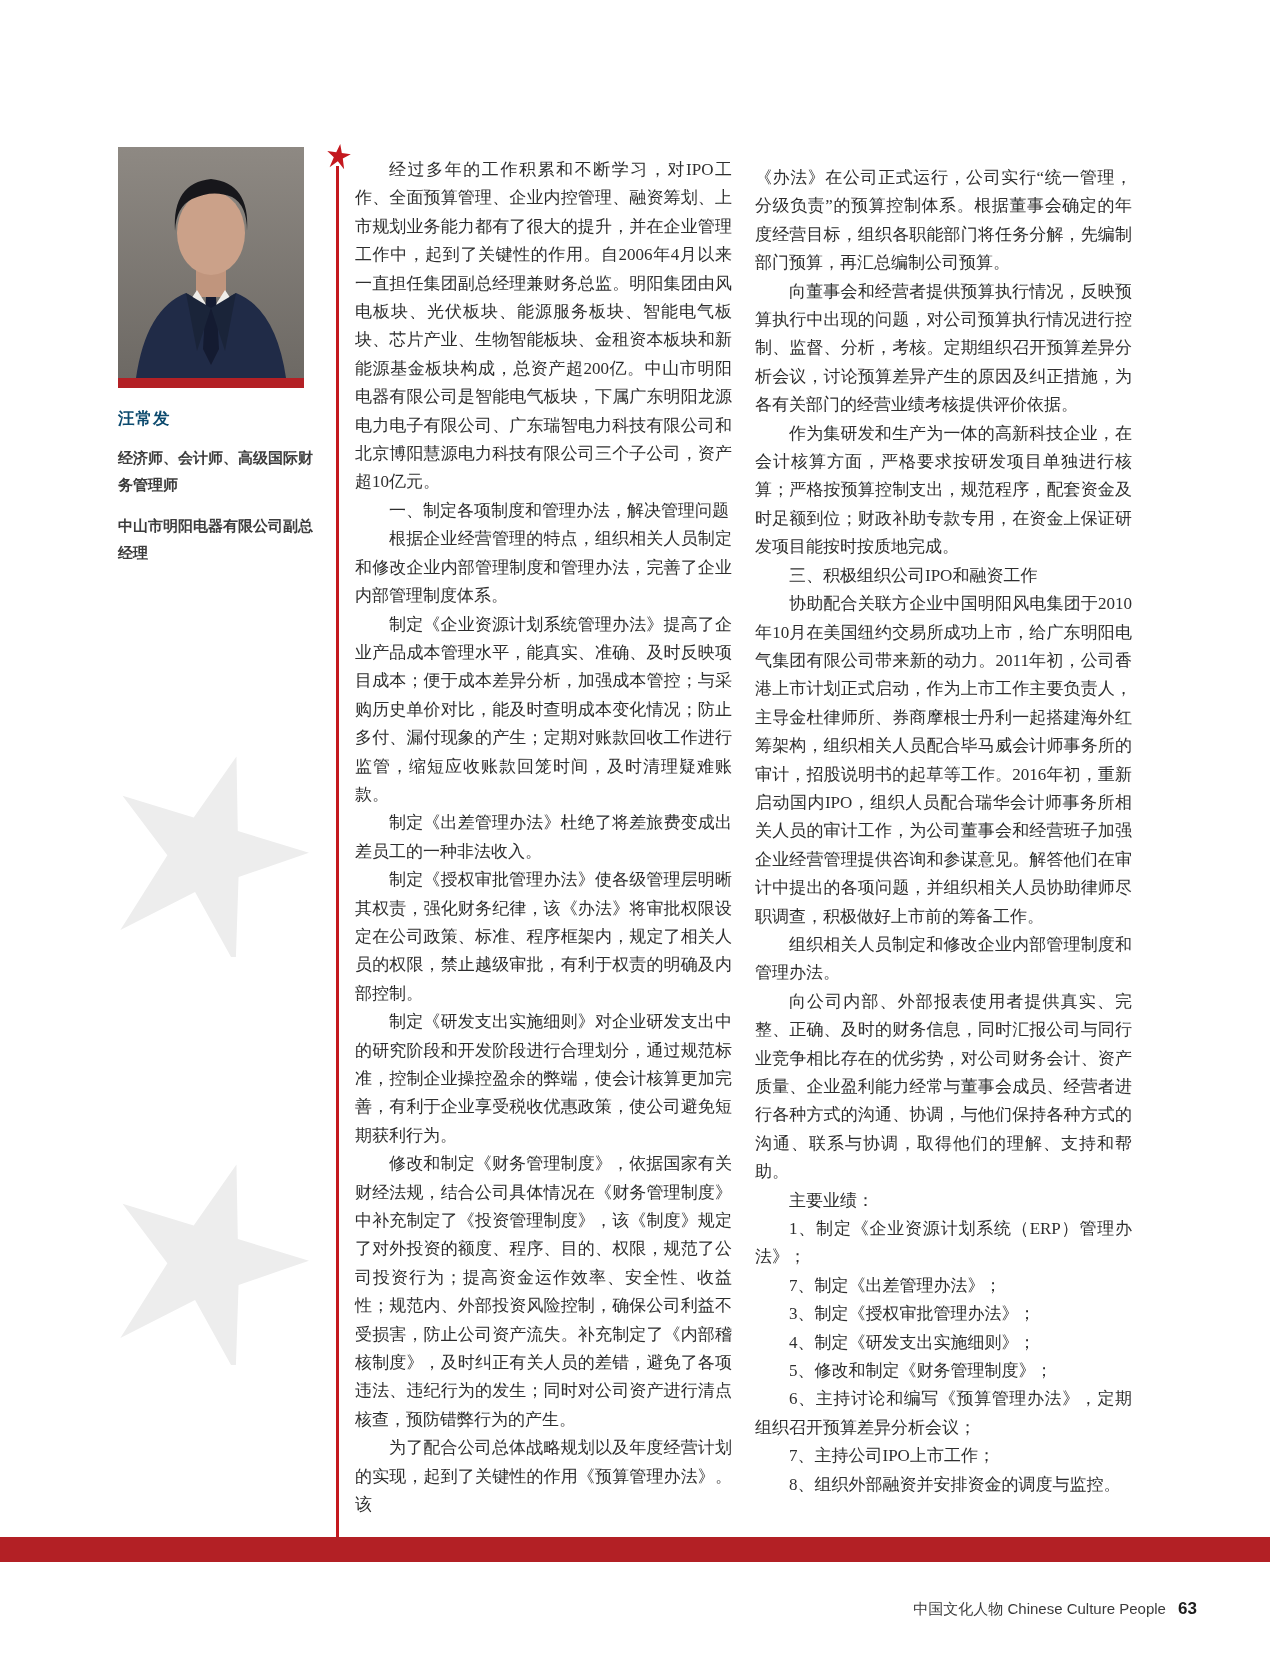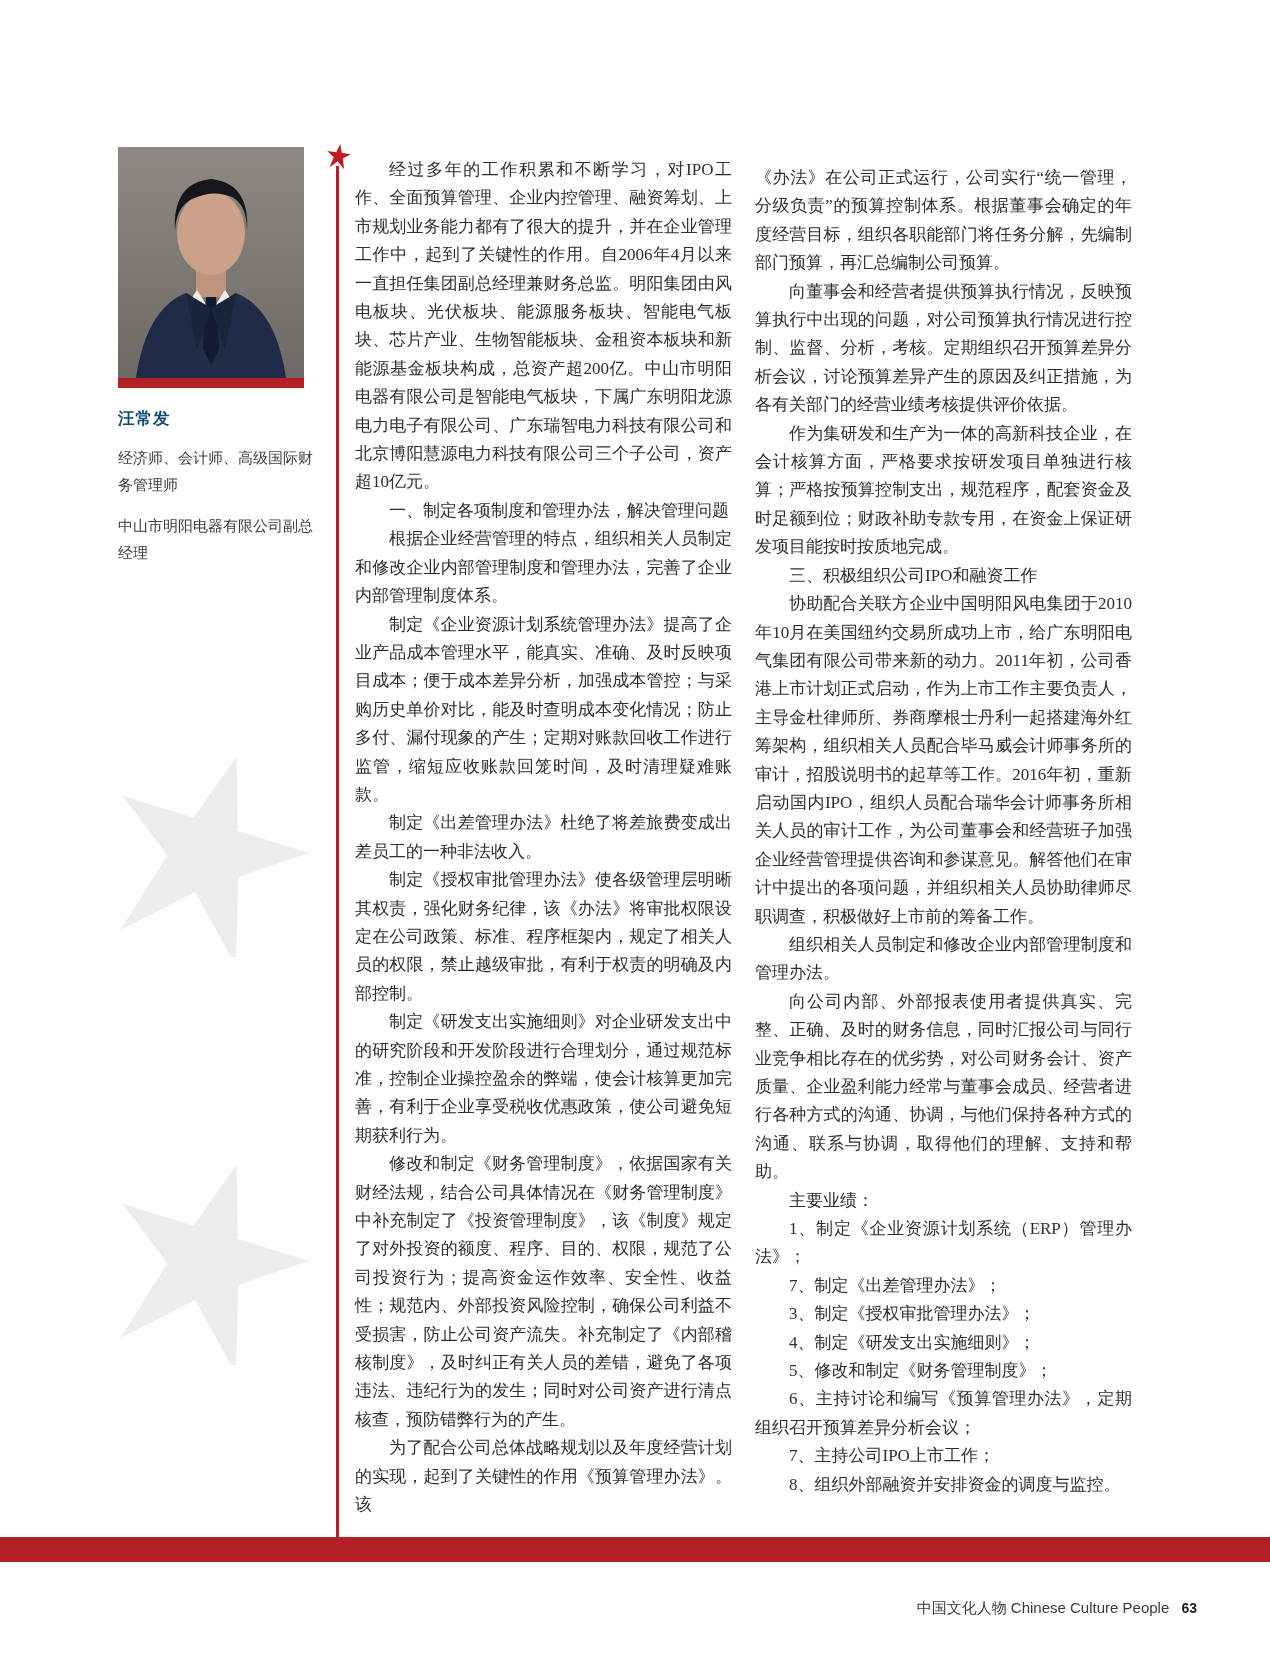--- a/index.html
+++ b/index.html
@@ -15,21 +15,21 @@
   
   .photo-wrap{position:absolute;left:118px;top:147px;width:186px;height:241px;}
   .photo-wrap svg{display:block;width:186px;height:231px;}
   .photo-bar{width:186px;height:10px;background:var(--accent-red,#b32025);}
   
   .caption{
     position:absolute;left:118px;top:408px;width:200px;
     font-family:"Liberation Sans","DejaVu Sans",sans-serif;color:#3c3c3c;
   }
   .caption .name{font-size:16.5px;font-weight:bold;color:#0c4a6e;letter-spacing:1px;}
-  .caption .cred{margin-top:14px;font-size:15px;line-height:27px;}
+  .caption .cred{margin-top:14px;font-size:15px;line-height:27px;font-weight:bold;}
   
   .star-red{position:absolute;left:326px;top:144px;width:25px;height:25px;}
   .vrule{position:absolute;left:336px;top:166px;width:3px;height:1371px;background:var(--star-red,#c4181e);}
   
   .wm{position:absolute;width:205px;height:205px;}
   .wm1{left:104px;top:752px;}
   .wm2{left:104px;top:1160px;}
   
   .col{
     position:absolute;top:156px;width:377px;
@@ -40,21 +40,21 @@
   .col-right{left:755px;}
   .col p{margin:0;padding:0;text-indent:2em;}
   .col p.cont{text-indent:0;margin-top:8px;}
   
   .band{position:absolute;left:0;top:1537px;width:1270px;height:25px;background:var(--accent-red,#b32025);}
   .footer{
     position:absolute;right:73px;top:1599px;
     font-family:"Liberation Sans","DejaVu Sans",sans-serif;
     font-size:15px;color:#3a3a3a;white-space:nowrap;
   }
-  .footer .pagenum{font-weight:bold;font-size:14px;color:#1c1c1c;margin-left:8px;}
+  .footer .pagenum{font-weight:bold;font-size:17px;color:#1c1c1c;margin-left:8px;}
 </style>
 </head>
 <body>
 
 <div class="page">
 
   <div class="photo-wrap">
     <svg viewBox="0 0 186 231" xmlns="http://www.w3.org/2000/svg">
       <defs>
         <linearGradient id="bgGrad" x1="0" y1="0" x2="0" y2="1">

